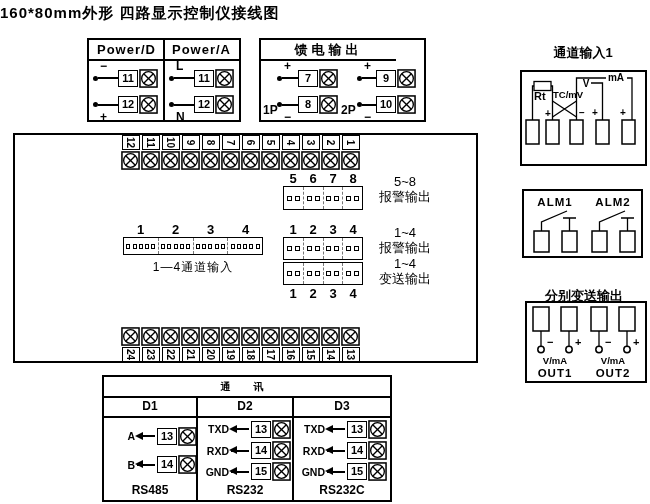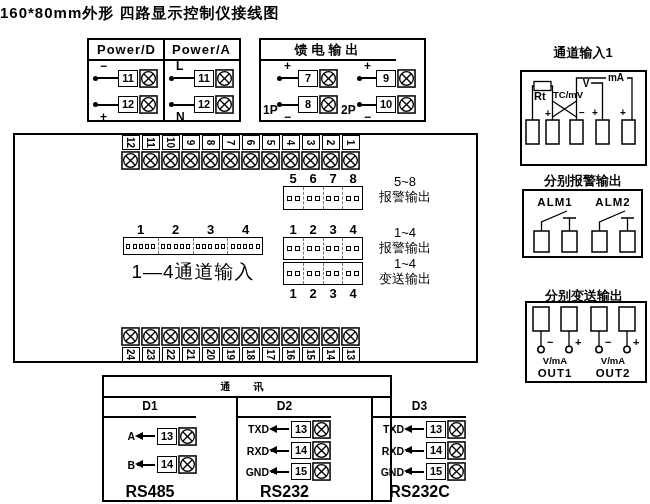--- a/index.html
+++ b/index.html
@@ -36,35 +36,35 @@
   .bstrip .term .screwsvg{margin:0 0 1px 0;}
   
   .conn{position:absolute;border:1.5px solid #000;display:flex;background:#fff;box-sizing:border-box;}
   .cgroup{flex:1;display:flex;align-items:center;justify-content:space-evenly;border-left:1px dashed #777;}
   .cgroup:first-child{border-left:none;}
   .pin{width:5px;height:5px;border:1px solid #000;background:#fff;display:inline-block;box-sizing:border-box;}
   .pin.sm{width:4px;height:5px;}
   .numrow{position:absolute;display:flex;font-weight:bold;font-size:13px;}
   .numrow span{flex:1;text-align:center;}
   .slabel{position:absolute;text-align:center;font-size:13px;line-height:15px;}
-  .chlabel{position:absolute;text-align:center;font-size:19px;letter-spacing:1px;}
+  .chlabel{position:absolute;text-align:center;font-size:12px;letter-spacing:1px;}
   .rednote{position:absolute;font-weight:bold;font-size:14px;color:#e60000;white-space:nowrap;}
   
   .commcols{display:flex;height:100%;}
   .ccol{display:flex;flex-direction:column;box-sizing:border-box;}
-  .ccol + .ccol{border-left:2px solid #000;margin-left:40px;}
+  .ccol + .ccol{border-left:2px solid #000;}
   .chead{height:18px;border-bottom:2px solid #000;text-align:center;font-weight:bold;
          font-size:12px;line-height:17px;flex:none;}
   .cbody{flex:1;display:flex;flex-direction:column;justify-content:space-evenly;padding-left:4px;}
   .crow{display:flex;align-items:center;height:20px;}
   .clabel{width:27px;text-align:right;font-weight:bold;font-size:10.5px;padding-right:2px;flex:none;}
   .warrow{width:18px;height:2px;background:#000;position:relative;margin-right:2px;flex:none;}
   .warrow::before{content:"";position:absolute;left:-2px;top:-3.5px;width:0;height:0;
          border-top:4.5px solid transparent;border-bottom:4.5px solid transparent;border-right:8px solid #000;}
-  .cfoot{height:17px;text-align:center;font-weight:bold;font-size:16px;flex:none;}
+  .cfoot{height:17px;text-align:center;font-weight:bold;font-size:12px;flex:none;}
   .rtitle{position:absolute;text-align:center;font-weight:bold;font-size:13px;}
   svg text{font-family:"Liberation Sans","DejaVu Sans",sans-serif;}
 </style>
 </head>
 <body>
 
 <svg width="0" height="0" style="position:absolute">
   <symbol id="screw" viewBox="0 0 20 20">
     <rect x="1" y="1" width="18" height="18" fill="#fff" stroke="#000" stroke-width="1.6"></rect>
     <circle cx="10" cy="10" r="7.2" fill="none" stroke="#000" stroke-width="1.4"></circle>
@@ -615,21 +615,20 @@
       <text x="64" y="15" text-anchor="middle" font-size="10" font-weight="bold">V</text>
       <text x="12" y="28" font-size="11" font-weight="bold">Rt</text>
       <text x="31" y="26" font-size="9.5" font-weight="bold">TC/mV</text>
       <text x="26" y="45" text-anchor="middle" font-size="10" font-weight="bold">+</text>
       <text x="60" y="44" text-anchor="middle" font-size="10" font-weight="bold">−</text>
       <text x="73" y="44" text-anchor="middle" font-size="10" font-weight="bold">+</text>
       <text x="101" y="44" text-anchor="middle" font-size="10" font-weight="bold">+</text>
     </svg>
   </div>
 
-  <div class="rtitle" style="left:516px;top:172px;width:134px">分别报警输出</div>
   <div class="box" style="left:522px;top:189px;width:121px;height:69px">
     <svg viewBox="0 0 117 65" style="width:117px;height:65px;display:block">
       <g stroke="#000" stroke-width="1.3" fill="none">
         <path d="M17.5,40 V31 L43,20 M45.5,40 V27 M39,27 H52"></path>
         <path d="M75.5,40 V31 L101,20 M103.5,40 V27 M97,27 H110"></path>
         <rect x="10" y="40" width="15" height="21" stroke-width="1.5"></rect>
         <rect x="38" y="40" width="15" height="21" stroke-width="1.5"></rect>
         <rect x="68" y="40" width="15" height="21" stroke-width="1.5"></rect>
         <rect x="96" y="40" width="15" height="21" stroke-width="1.5"></rect>
       </g>

